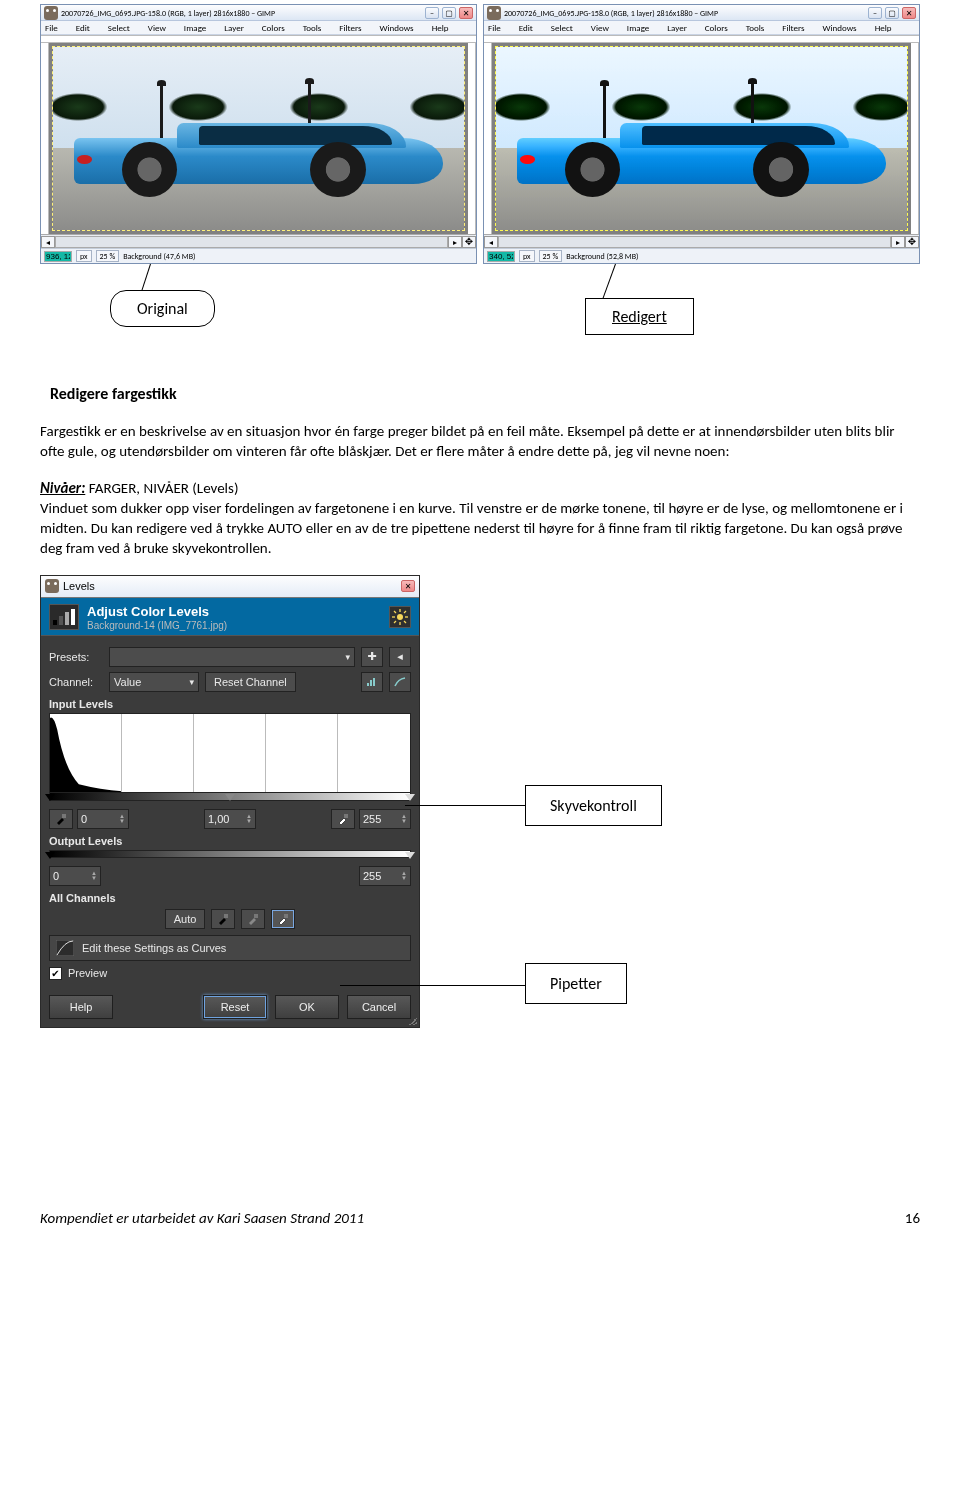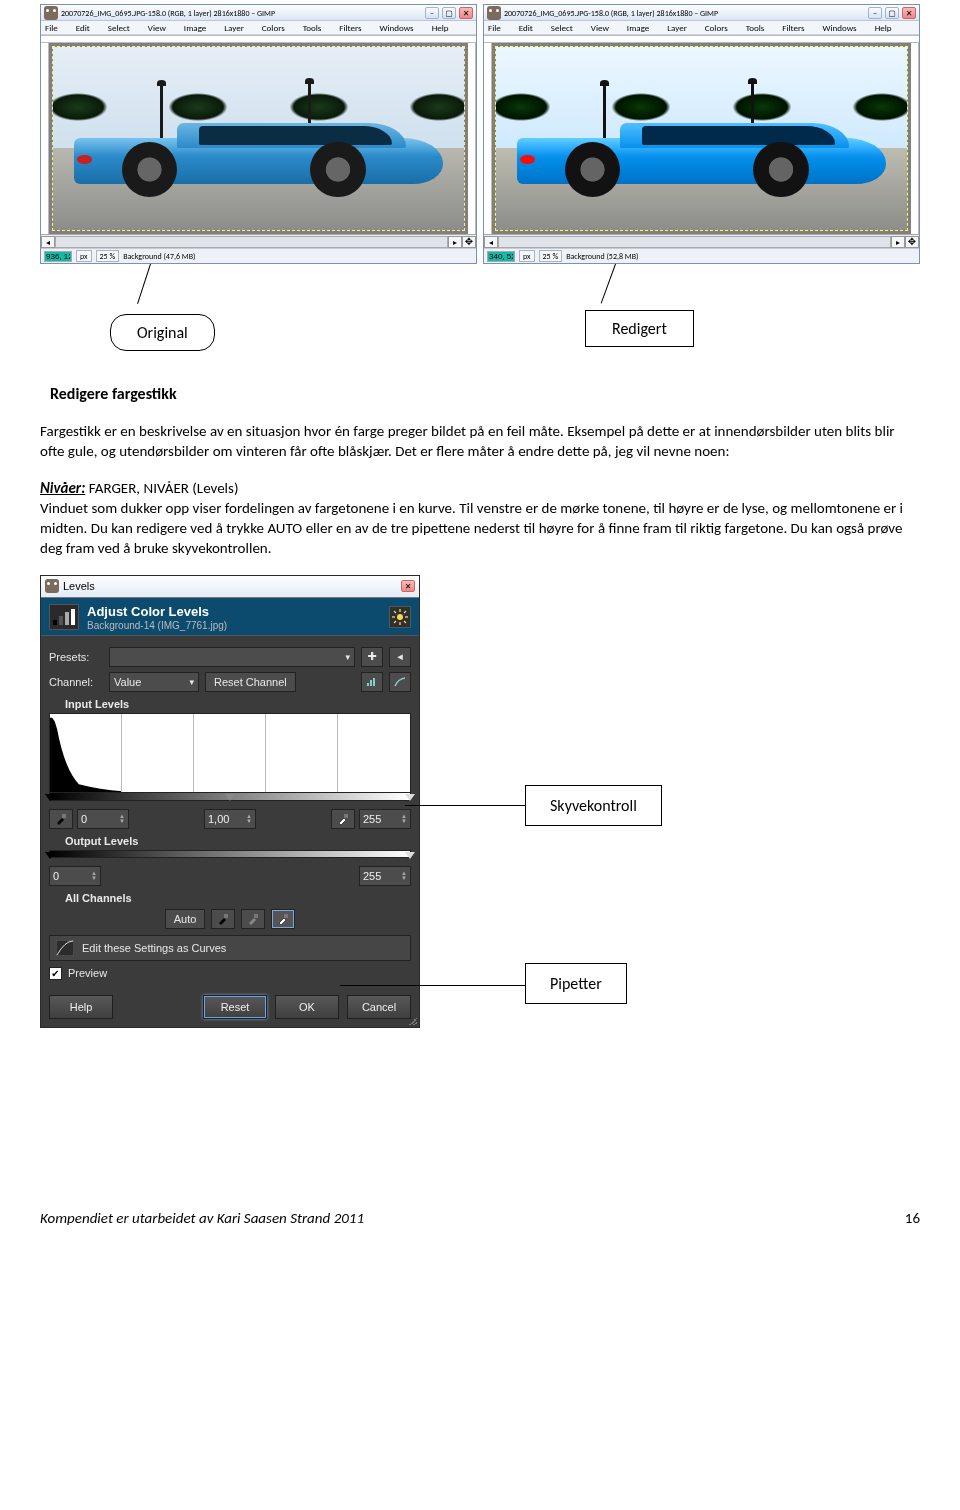--- a/index.html
+++ b/index.html
@@ -63,34 +63,34 @@
   .lower { position: relative; margin-top: 10px; height: 620px; }
   .levels-dialog {
     position:absolute; left:0; top:0; width:380px; font-size:11px; color:#e8e8e8;
     border:1px solid #2a2a2a; background:#3b3b3b; font-family: "Segoe UI", Tahoma, sans-serif;
   }
   .dlg-titlebar { display:flex; align-items:center; height:22px; background:linear-gradient(#fdfdfe,#e4ecf7); color:#000; border-bottom:1px solid #777; padding:0 4px; gap:4px;}
   .wilber { width:14px; height:14px; background:#7a6b5c; border-radius:3px; position:relative; }
   .wilber:before{content:''; position:absolute; left:2px; top:3px; width:3px; height:3px; background:#fff; border-radius:50%;}
   .wilber:after{content:''; position:absolute; right:2px; top:3px; width:3px; height:3px; background:#fff; border-radius:50%;}
   .dlg-title-text { flex:1; font-size:11px; }
-  .dlg-header { padding:6px 8px 4px 8px; display:flex; gap:8px; align-items:center; border-bottom:1px solid #555; background:#0c4a6e; }
+  .dlg-header { padding:6px 8px 4px 8px; display:flex; gap:8px; align-items:center; border-bottom:1px solid #555; background:#0369a1; }
   .tool-ico { width:30px; height:26px; background:#2a2a2a; border:1px solid #555; display:flex; align-items:center; justify-content:center; position:relative; }
   .tool-ico svg { display:block; }
   .dlg-htext strong { font-size:13px; color:#fff; }
   .dlg-htext small { font-size:10px; color:#bbb; }
   .dlg-sun { margin-left:auto; width:22px; height:22px; border:1px solid #555; background:#2f2f2f; display:flex; align-items:center; justify-content:center; }
   .dlg-body { padding: 6px 8px; }
   .row { display:flex; align-items:center; gap:6px; margin: 5px 0; }
   .dlabel { min-width:54px; }
   .ddrop { flex:1; height:20px; background:#4c4c4c; border:1px solid #222; padding:0 4px; display:flex; align-items:center; justify-content:space-between; }
   .ddrop .arr { font-size:9px; }
   .sqbtn { width:22px; height:20px; background:#4c4c4c; border:1px solid #222; display:flex; align-items:center; justify-content:center; font-size:11px; }
   .sqbtn.wide { width:auto; padding:0 8px; }
-  .secthdr { font-weight:bold; margin:6px 0 3px 16px; }
+  .secthdr { font-weight:bold; margin:6px 0 3px 0; }
   .hist-box { height:80px; background:#fff; border:1px solid #222; position:relative; overflow:hidden; display:flex; }
   .hist-box .cell { width:20%; border-right:1px solid #bbb; position:relative; }
   .hist-box .cell:last-child{ border-right:none; }
   .hist-curve { position:absolute; left:0; bottom:0; width:20%; height:100%; }
   .gradient-bar { height:8px; background:linear-gradient(90deg,#000,#fff); border:1px solid #222; border-top:none; position:relative; }
   .tri { position:absolute; top:1px; width:0; height:0; border-left:5px solid transparent; border-right:5px solid transparent; }
   .tri.black { left:-5px; border-top:7px solid #000; }
   .tri.mid { left:calc(50% - 5px); border-top:7px solid #888; }
   .tri.white { right:-5px; border-top:7px solid #ddd; }
   .spin { width:52px; height:20px; background:#4c4c4c; border:1px solid #222; display:flex; align-items:center; padding:0 3px; font-size:11px; color:#eee; }
@@ -240,23 +240,23 @@
         <input readonly="" value="340, 524" style="">
         <span class="seg">px</span>
         <span class="seg">25 %</span>
         <span>Background (52,8 MB)</span>
       </div>
     </div>
   </div>
 
   <div class="label-row">
     <div class="call-line" style="left:110px; top:-6px; height:42px; transform:rotate(18deg); transform-origin:top;"></div>
-    <div class="label-box" style="left:70px; top:44px;border-radius:16px;">Original</div>
+    <div class="label-box" style="left:70px; top:20px;border-radius:16px;">Original</div>
     <div class="call-line" style="left:575px; top:-6px; height:42px; transform:rotate(20deg); transform-origin:top;"></div>
-    <div class="label-box" style="left:545px; top:40px;">Redigert</div>
+    <div class="label-box" style="left:545px; top:28px;text-decoration:underline;">Redigert</div>
   </div>
 
   <div class="section-title">Redigere fargestikk</div>
   <p class="para">Fargestikk er en beskrivelse av en situasjon hvor én farge preger bildet på en feil måte. Eksempel på dette er at innendørsbilder uten blits blir ofte gule, og utendørsbilder om vinteren får ofte blåskjær. Det er flere måter å endre dette på, jeg vil nevne noen:</p>
   <p class="para">
     <span class="lvl-label">Nivåer:</span><span> FARGER, NIVÅER (Levels)</span><br>
     <span>Vinduet som dukker opp viser fordelingen av fargetonene i en kurve. Til venstre er de mørke tonene, til høyre er de lyse, og mellomtonene er i midten. Du kan redigere ved å trykke AUTO eller en av de tre pipettene nederst til høyre for å finne fram til riktig fargetone. Du kan også prøve deg fram ved å bruke skyvekontrollen.</span>
   </p>
 
   <div class="lower">

